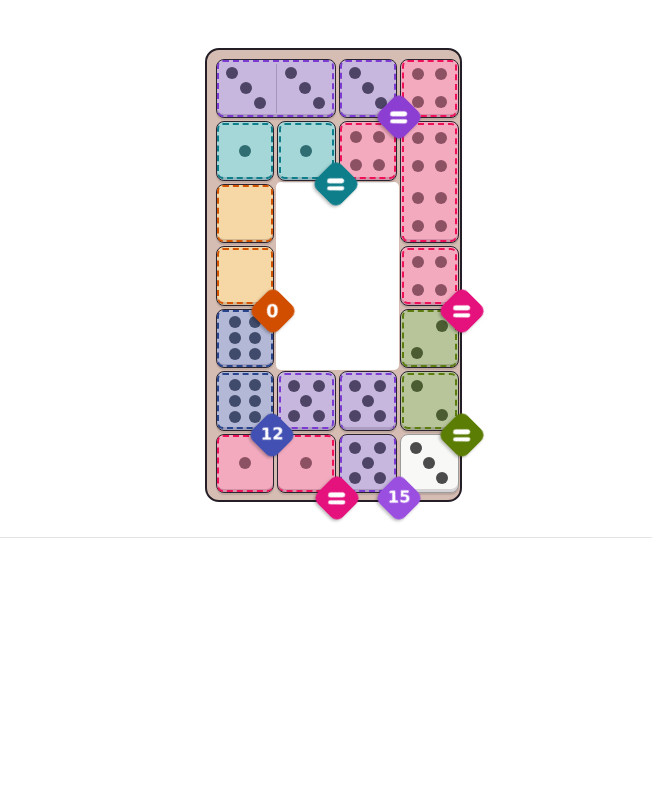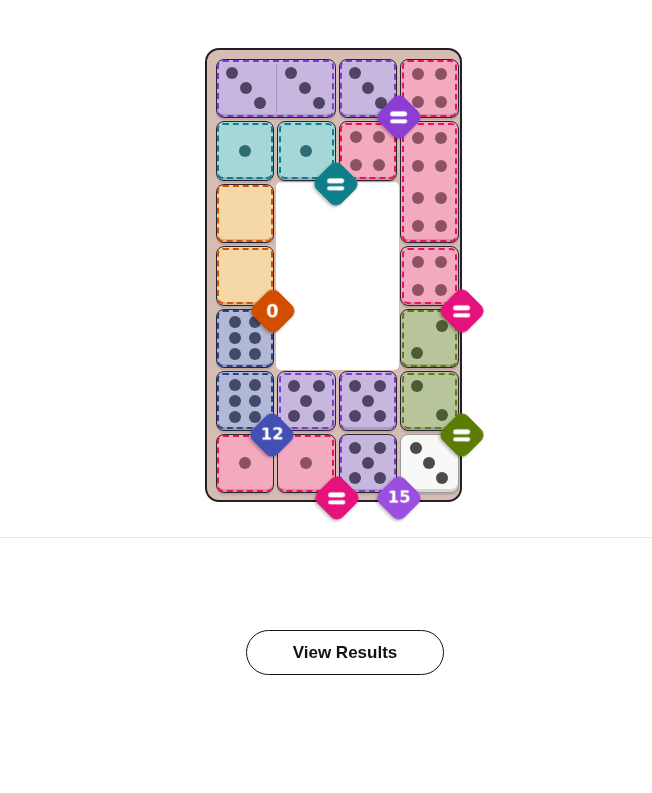--- a/index.html
+++ b/index.html
@@ -312,15 +312,14 @@
           </div>
         </div>
         <div class="badge" style="background: rgb(155, 79, 224); left: 191.5px; top: 447.5px;">
           <div class="badge-inner">15</div>
         </div>
       </div>
   </div>
 
   <div class="divider" style="top: 537px; background: rgb(228, 228, 228);"></div>
 
-  <button class="view-results" style="left: 246px; top: 630px; width: 198px; height: 45px; background: rgb(255, 255, 255); border-color: rgb(20, 20, 20); color: rgb(18, 18, 18);">View Results</button>
 
 </div>
 
 </body></html>

